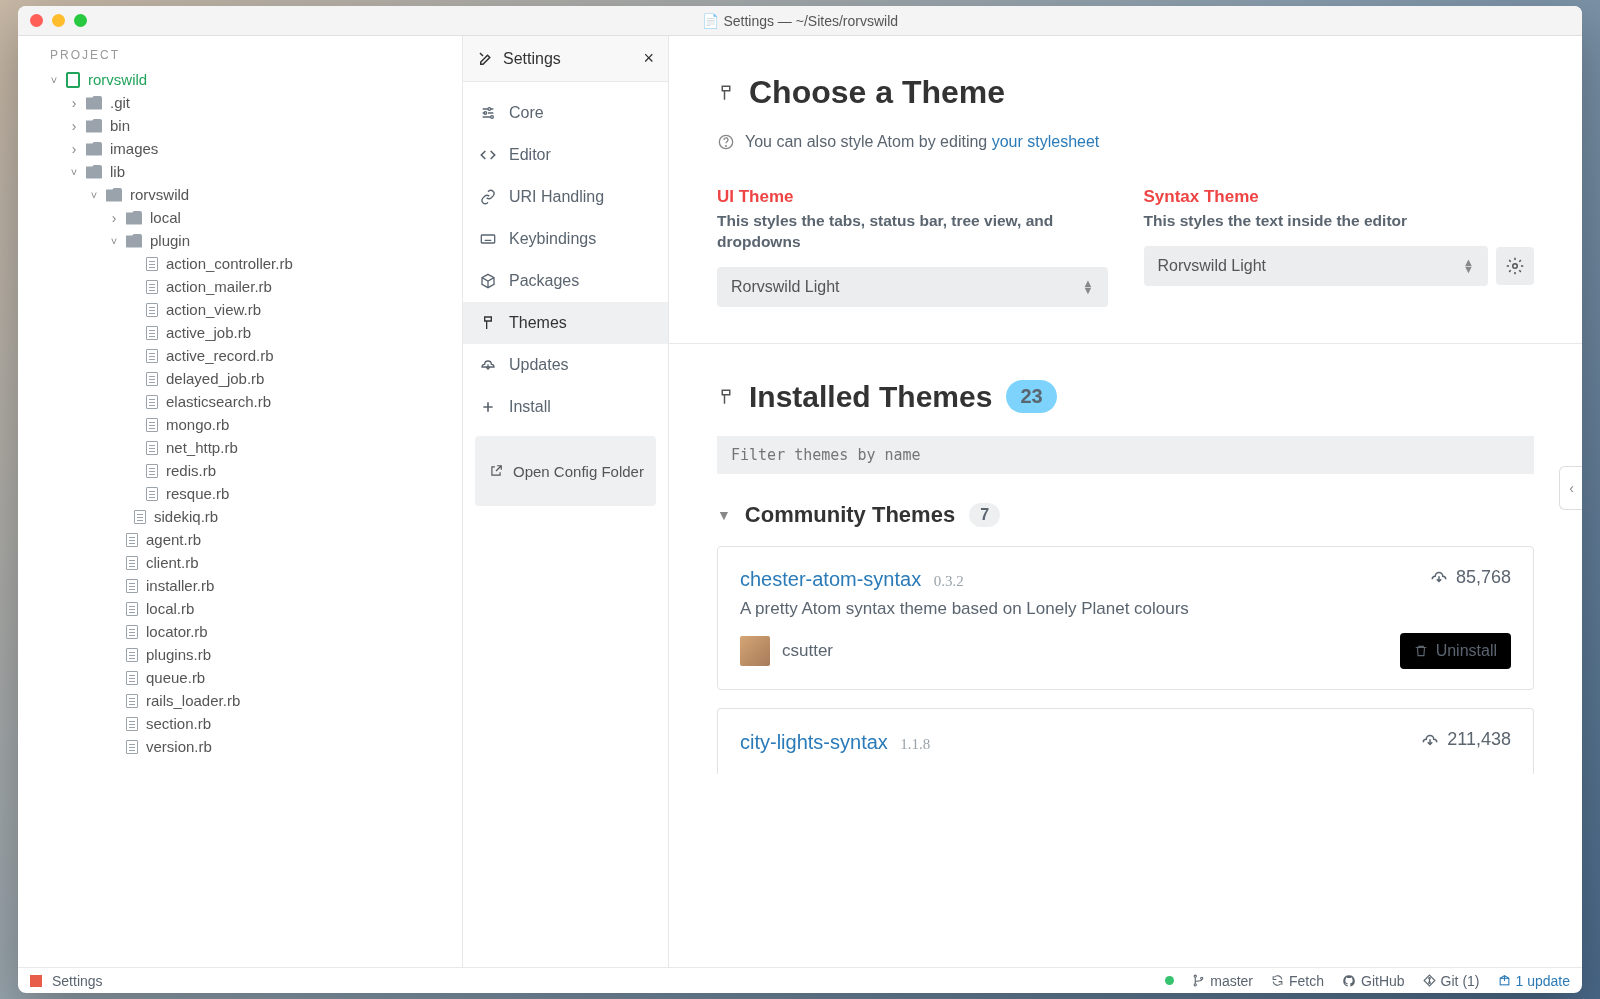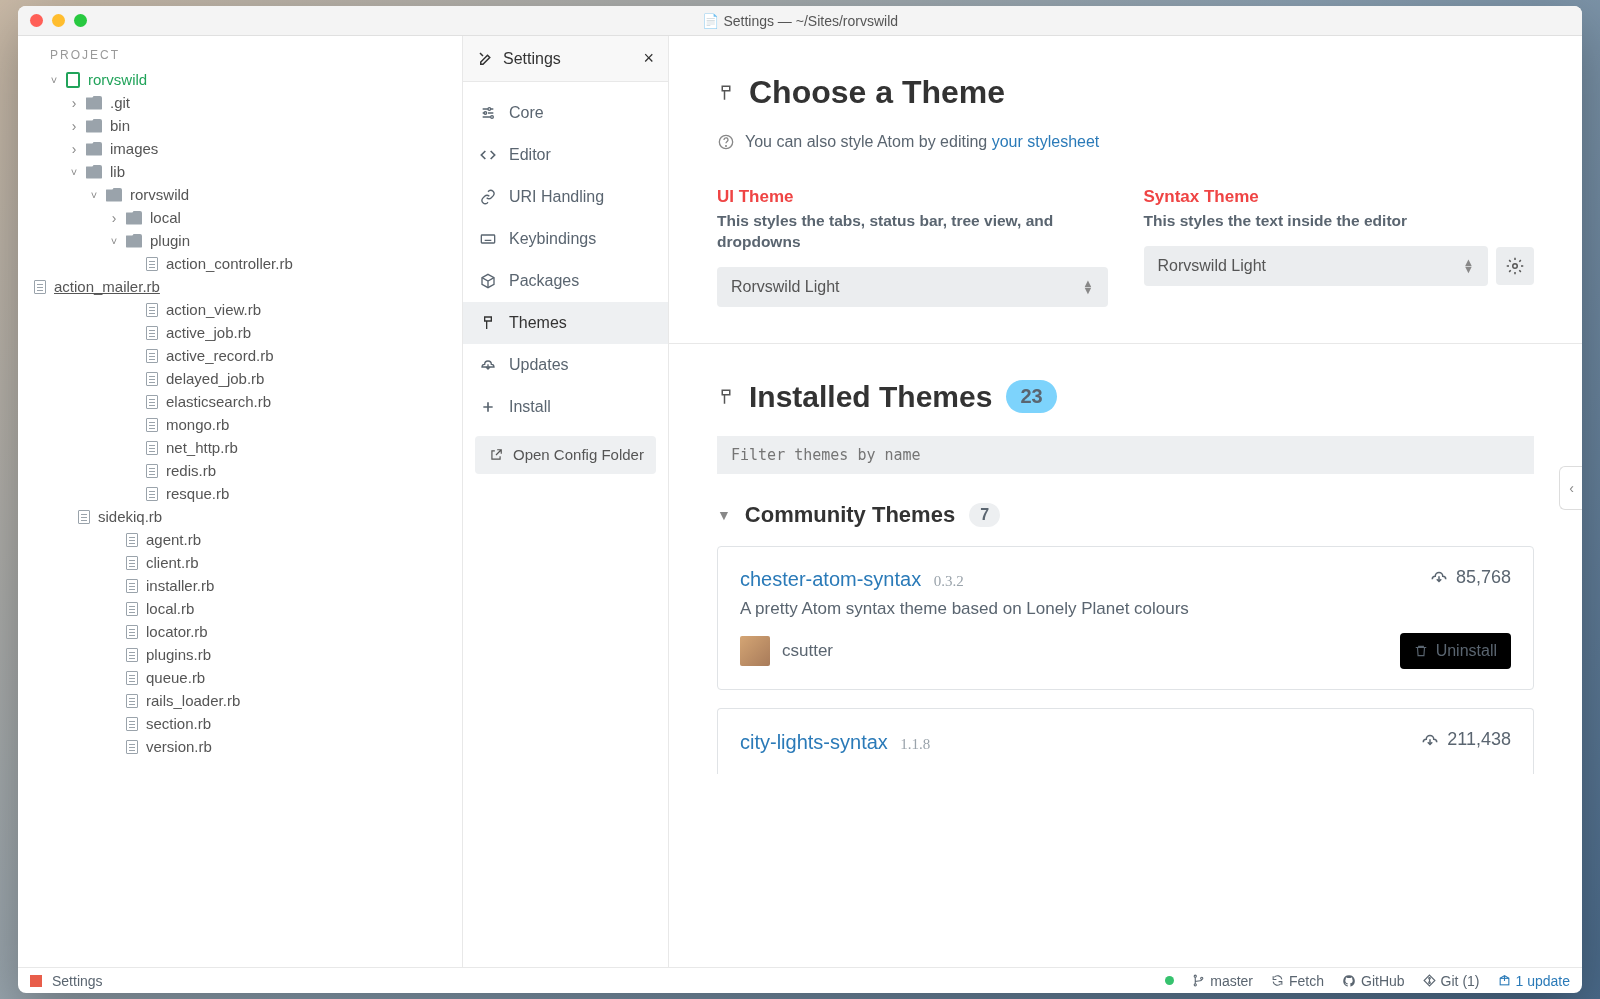--- a/index.html
+++ b/index.html
@@ -24,21 +24,21 @@
 .tree-item.root .book-ico { border:2px solid #21a35a; width:14px; height:16px; border-radius:2px; position:relative; }
 .file-ico { border:1.5px solid #9aa3ab; width:12px; height:14px; border-radius:1px; position:relative; }
 .file-ico::after { content:""; position:absolute; left:2px; right:2px; top:3px; height:1px; background:#9aa3ab; box-shadow:0 3px 0 #9aa3ab,0 6px 0 #9aa3ab; }
 .settings-panel { width:206px; background:#fff; border-right:1px solid #e8e8e8; display:flex; flex-direction:column; }
 .tab-head { display:flex; align-items:center; justify-content:space-between; padding:12px 14px; border-bottom:1px solid #e8e8e8; background:#f8f8f8; }
 .tab-head .lbl { display:flex; align-items:center; gap:8px; font-size:16px; color:#333; }
 .tab-close { font-size:18px; color:#333; cursor:pointer; }
 .snav { padding:10px 0; }
 .snav-item { display:flex; align-items:center; gap:12px; padding:12px 16px; font-size:16px; color:#5a6570; cursor:pointer; }
 .snav-item.active { background:#eef0f2; color:#333; }
-.snav .cfg-btn { margin:8px 12px; padding:10px 12px; background:#eef0f2; border-radius:4px; font-size:15px; color:#555; display:flex; gap:8px; cursor:pointer; }
+.snav .cfg-btn { margin:8px 12px; padding:26px 12px; background:#eef0f2; border-radius:4px; font-size:15px; color:#555; display:flex; align-items:center; gap:8px; cursor:pointer; }
 .main { flex:1; overflow-y:auto; background:#fff; }
 .main-inner { padding:38px 48px 40px 48px; }
 .h1 { display:flex; align-items:center; gap:14px; font-size:32px; font-weight:700; color:#333; margin-bottom:22px; }
 .tip { display:flex; align-items:center; gap:10px; font-size:16px; color:#5a6570; margin-bottom:36px; }
 .tip a { color:#2a7ab8; text-decoration:none; }
 .theme-row { display:flex; gap:36px; margin-bottom:10px; }
 .theme-col { flex:1; }
 .theme-col .lbl { font-size:17px; font-weight:600; color:#ef4444; margin-bottom:4px; }
 .theme-col .desc { font-size:15.5px; color:#5a6570; font-weight:600; margin-bottom:14px; line-height:1.35; }
 .select-wrap { display:flex; gap:8px; align-items:center; }
@@ -132,21 +132,21 @@
           <div class="tree-item" style="padding-left: 92px;">
             <span class="caret open"></span>
             <span class="fldr"></span>
             <span>plugin</span>
           </div>
           <div class="tree-item" style="padding-left: 112px;">
             <span style="width: 8px;"></span>
             <span class="file-ico"></span>
             <span>action_controller.rb</span>
           </div>
-          <div class="tree-item" style=" text-decoration: underline;">
+          <div class="tree-item" style="padding-left: 112px;">
             <span style="width: 8px;"></span>
             <span class="file-ico"></span>
             <span>action_mailer.rb</span>
           </div>
           <div class="tree-item" style="padding-left: 112px;">
             <span style="width: 8px;"></span>
             <span class="file-ico"></span>
             <span>action_view.rb</span>
           </div>
           <div class="tree-item" style="padding-left: 112px;">
@@ -182,21 +182,21 @@
           <div class="tree-item" style="padding-left: 112px;">
             <span style="width: 8px;"></span>
             <span class="file-ico"></span>
             <span>redis.rb</span>
           </div>
           <div class="tree-item" style="padding-left: 112px;">
             <span style="width: 8px;"></span>
             <span class="file-ico"></span>
             <span>resque.rb</span>
           </div>
-          <div class="tree-item" style="padding-left: 44px;">
+          <div class="tree-item" style="padding-left: 100px;">
             <span style="width: 8px;"></span>
             <span class="file-ico"></span>
             <span>sidekiq.rb</span>
           </div>
           <div class="tree-item" style="padding-left: 92px;">
             <span style="width: 8px;"></span>
             <span class="file-ico"></span>
             <span>agent.rb</span>
           </div>
           <div class="tree-item" style="padding-left: 92px;">

